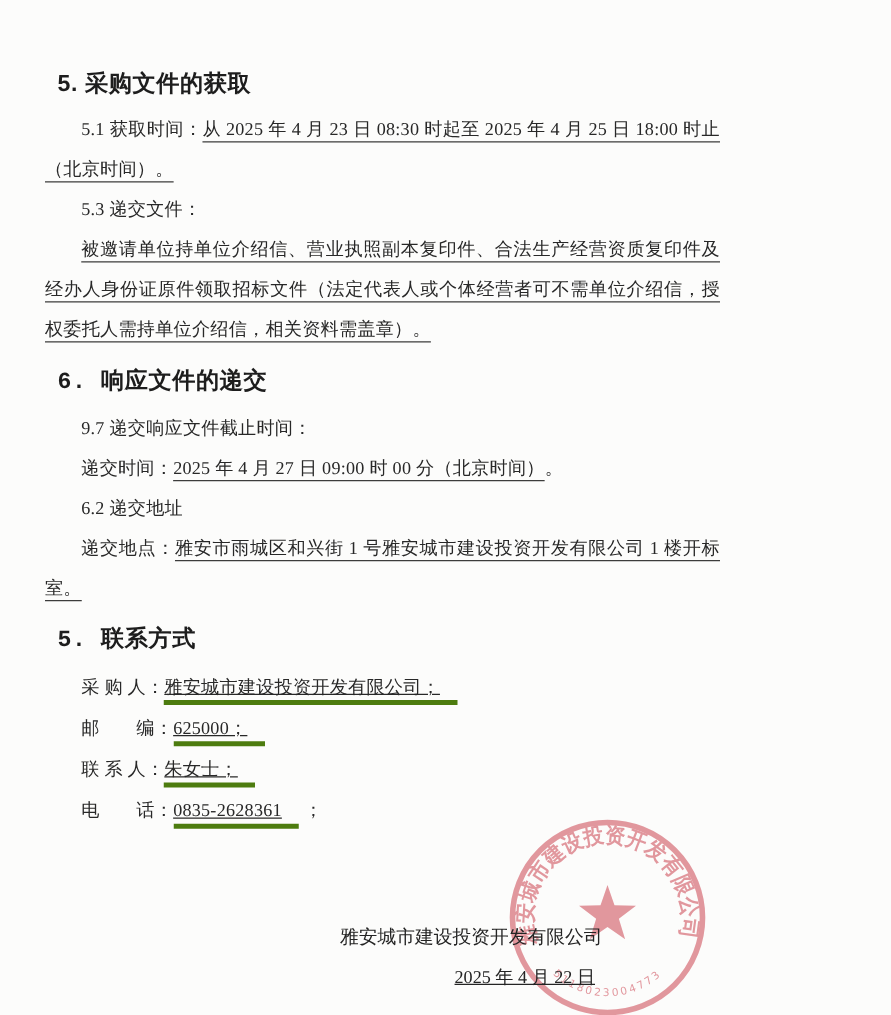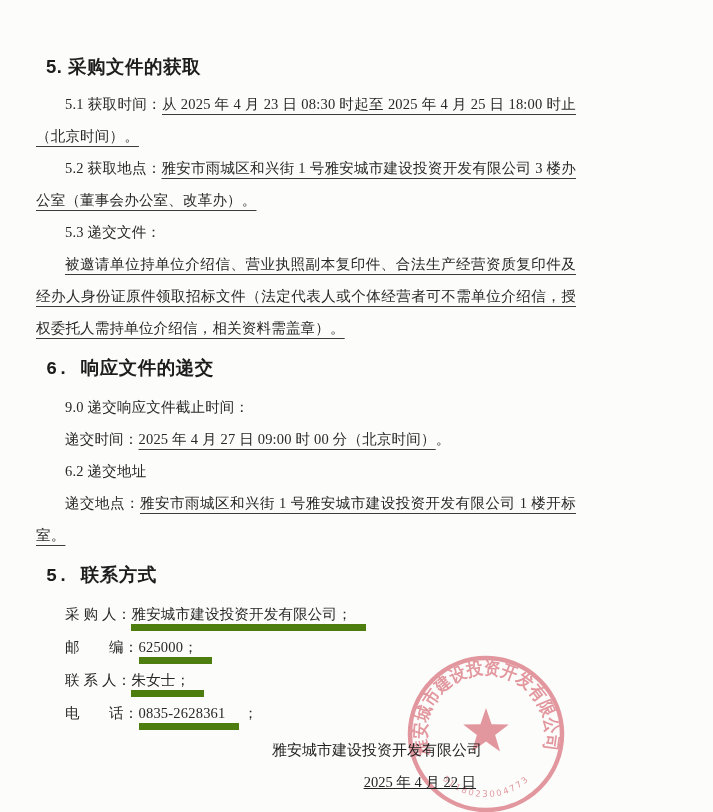--- a/index.html
+++ b/index.html
@@ -43,22 +43,23 @@
     letter-spacing: 0.2px;
   }
   .u {
     text-decoration: underline;
     text-underline-offset: 4.5px;
     text-decoration-thickness: 1px;
     text-decoration-color: #3c3c3c;
   }
   .contact .para { line-height: 33px; }
   .contact .uv {
-    border-bottom: 7px solid #4d7c0f;
+    border-bottom: 4px solid #4d7c0f;
     padding: 0 14px 2px 0;
+    text-decoration: underline;
   }
   .signature {
     position: absolute;
     top: 710px; right: 176px;
     z-index: 3;
     text-align: right;
     line-height: 32px;
     color: #242424;
   }
   .signature .company { font-size: 15px; }
@@ -86,28 +87,27 @@
   }
 </style>
 </head>
 <body>
 
 <div class="page">
 
   <div class="sec">
     <h2 class="sec-heading">5. 采购文件的获取</h2>
     <p class="para"><span>5.1 获取时间：</span><span class="u">从 2025 年 4 月 23 日 08:30 时起至 2025 年 4 月 25 日 18:00 时止（北京时间）。</span><span></span></p>
-    <p class="para"><span>5.2 获取地点：</span><span class="u">雅安市雨城区和兴街 1 号雅安城市建设投资开发有限公司 3 楼办公室（董事会办公室、改革办）。</span><span></span></p>
     <p class="para"><span>5.3 递交文件：</span><span class="u"></span><span></span></p>
     <p class="para"><span></span><span class="u">被邀请单位持单位介绍信、营业执照副本复印件、合法生产经营资质复印件及经办人身份证原件领取招标文件（法定代表人或个体经营者可不需单位介绍信，授权委托人需持单位介绍信，相关资料需盖章）。</span><span></span></p>
   </div>
 
   <div class="sec">
     <h2 class="sec-heading">6. 响应文件的递交</h2>
-    <p class="para"><span>9.0 递交响应文件截止时间：</span><span class="u"></span><span></span></p>
+    <p class="para"><span>9.7 递交响应文件截止时间：</span><span class="u"></span><span></span></p>
     <p class="para"><span>递交时间：</span><span class="u">2025 年 4 月 27 日 09:00 时 00 分（北京时间）</span><span>。</span></p>
     <p class="para"><span>6.2 递交地址</span><span class="u"></span><span></span></p>
     <p class="para"><span>递交地点：</span><span class="u">雅安市雨城区和兴街 1 号雅安城市建设投资开发有限公司 1 楼开标室。</span><span></span></p>
   </div>
 
   <div class="sec contact">
     <h2 class="sec-heading">5. 联系方式</h2>
     <p class="para"><span>采 购 人：</span><span class="uv">雅安城市建设投资开发有限公司；</span><span></span></p>
     <p class="para"><span>邮　　编：</span><span class="uv">625000；</span><span></span></p>
     <p class="para"><span>联 系 人：</span><span class="uv">朱女士；</span><span></span></p>

